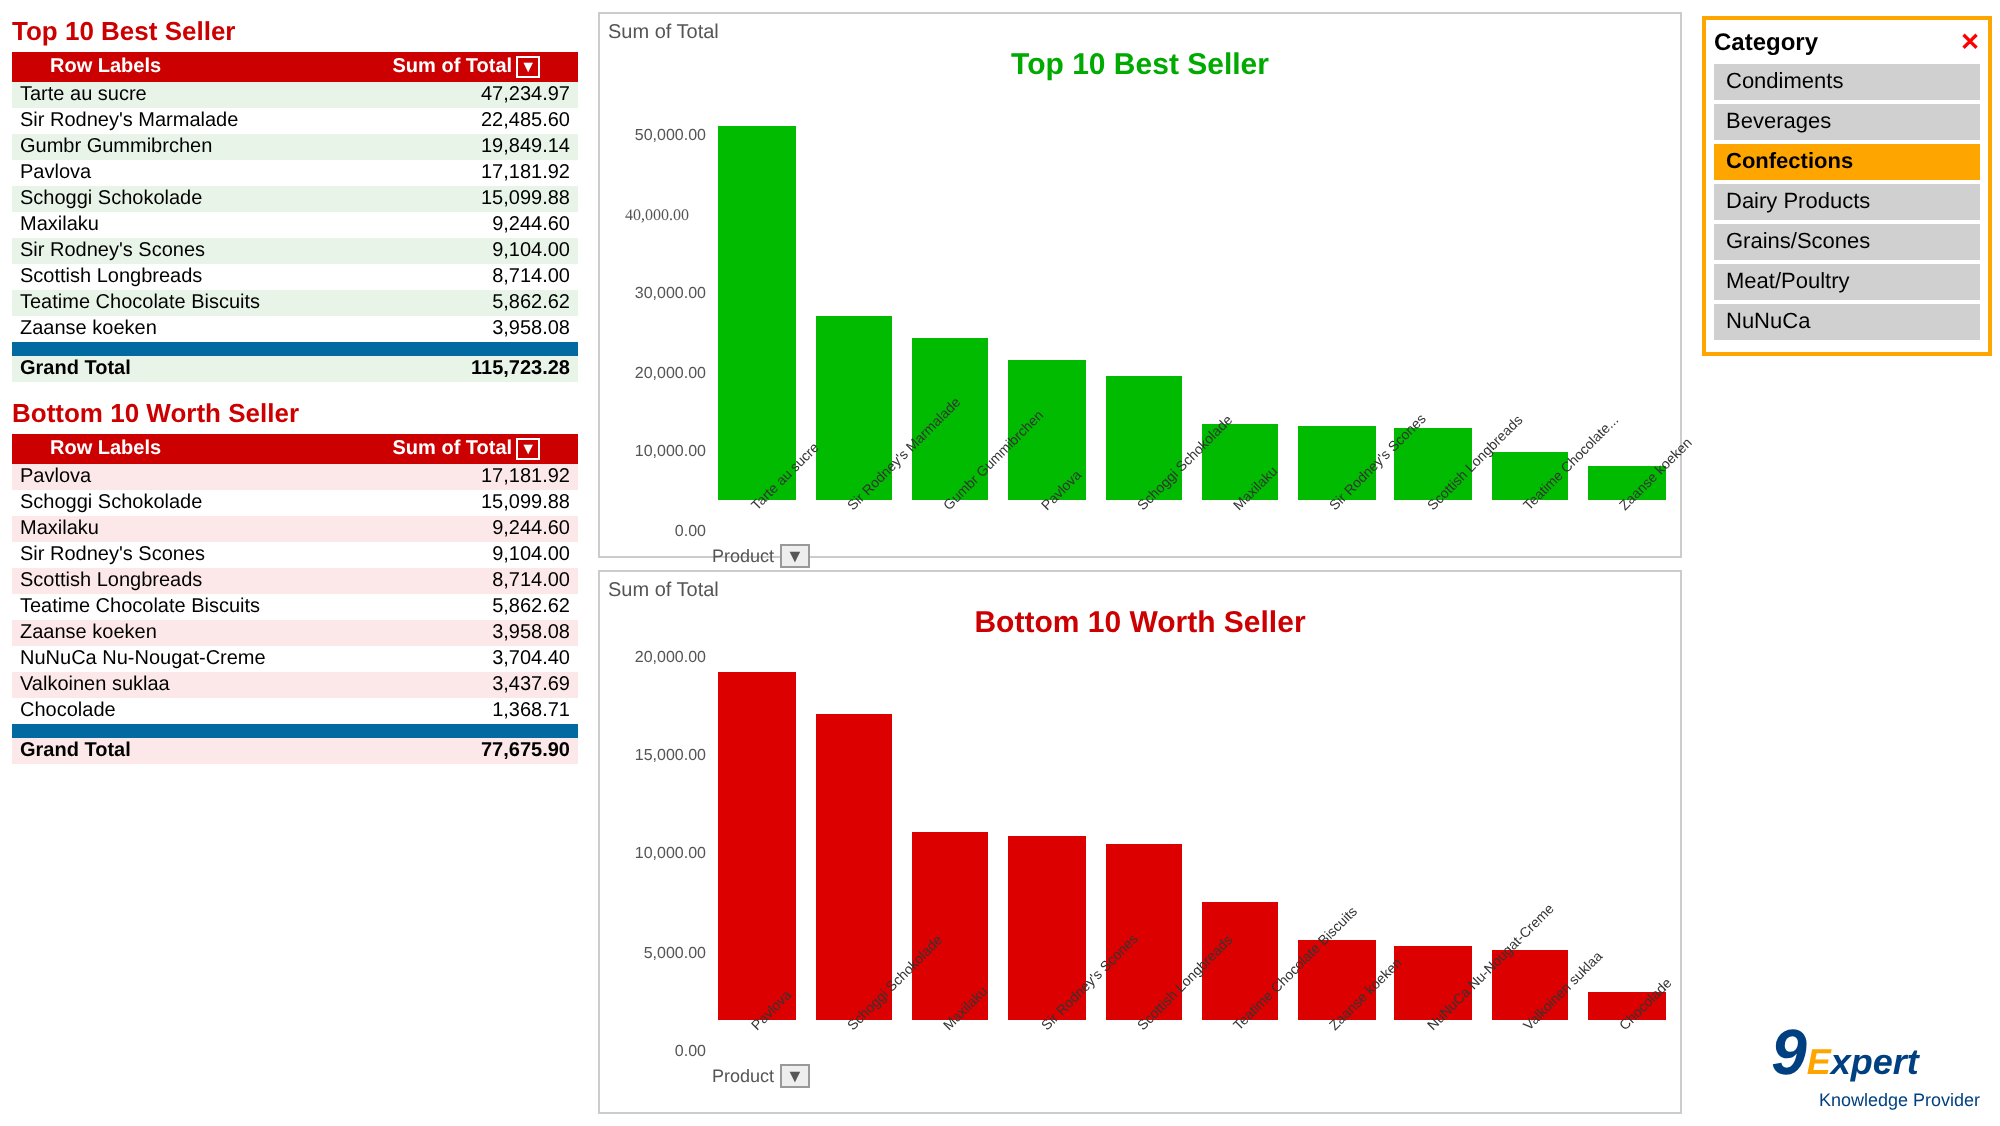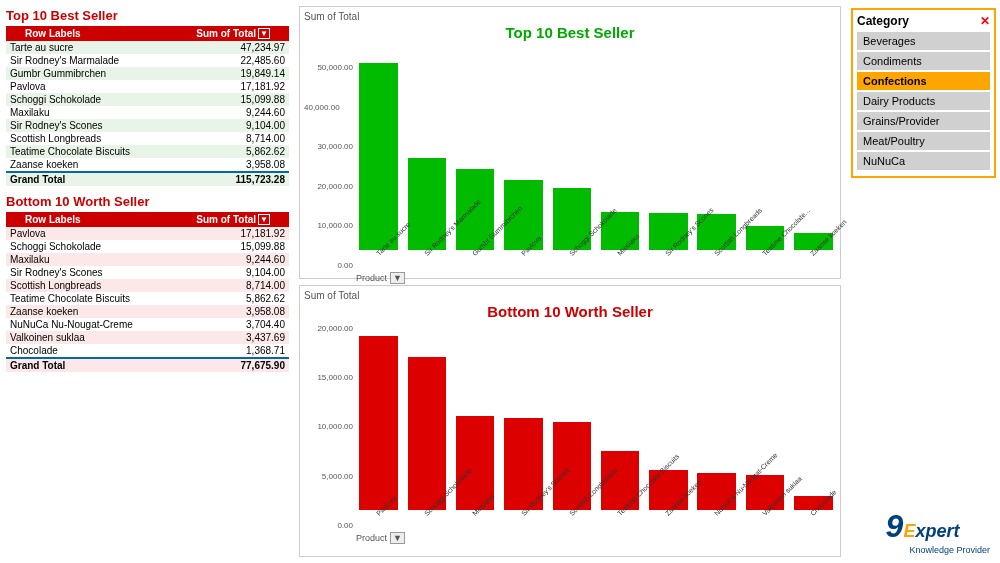--- a/index.html
+++ b/index.html
@@ -13,21 +13,21 @@
     .table-section { }
     .table-title { font-size: 13px; font-weight: bold; color: #c00; margin-bottom: 3px; }
     table { width: 100%; border-collapse: collapse; }
     table thead tr { background: #c00; color: #fff; }
     table thead th { padding: 2px 19px; text-align: left; font-size: 10px; }
     table thead th:last-child { text-align: right; }
     table tbody tr:nth-child(odd) { background: #e8f4e8; }
     table tbody tr:nth-child(even) { background: #fff; }
     table tbody td { padding: 1px 4px; color: #000; font-size: 10px; }
     table tbody td:last-child { text-align: right; }
-    .grand-total-row td { font-weight: bold; border-top: 2px solid #0369a1; }
+    .grand-total-row td { font-weight: bold; border-top: 7px solid #0369a1; }
 
     .bottom-table-section { }
     .bottom-table-title { font-size: 13px; font-weight: bold; color: #c00; margin-bottom: 3px; }
     table.bottom-tbl thead tr { background: #c00; color: #fff; }
     table.bottom-tbl tbody tr:nth-child(odd) { background: #fce8e8; }
     table.bottom-tbl tbody tr:nth-child(even) { background: #fff; }
 
     
     .middle-panel { flex: 1; display: flex; flex-direction: column; padding: 6px 4px; gap: 6px; }
 
@@ -180,21 +180,21 @@
   </div>
 
   <div class="middle-panel">
 
     <div class="chart-box">
       <div class="chart-header">Sum of Total</div>
       <div class="chart-title green">Top 10 Best Seller</div>
       <div style="display:flex; height: calc(100% - 42px); position:relative;margin-top:22px;">
         <div class="y-axis" id="top-y-axis">
             <div style="font-size: 8px; color: rgb(85, 85, 85); text-align: right;">50,000.00</div>
-            <div style="font-size: 8px; color: rgb(85, 85, 85); text-align: left;">40,000.00</div>
+            <div style="font-size: 8px; color: rgb(85, 85, 85); text-align: center; font-family: Liberation Serif, serif;">40,000.00</div>
             <div style="font-size: 8px; color: rgb(85, 85, 85); text-align: right;">30,000.00</div>
             <div style="font-size: 8px; color: rgb(85, 85, 85); text-align: right;">20,000.00</div>
             <div style="font-size: 8px; color: rgb(85, 85, 85); text-align: right;">10,000.00</div>
             <div style="font-size: 8px; color: rgb(85, 85, 85); text-align: right;">0.00</div>
           </div>
         <div style="flex:1; position:relative; height:100%; padding-bottom:18px;">
           <div id="top-bars" style="display:flex; align-items:flex-end; gap:3px; height:100%; position:relative;">
               <div style="display: flex; flex-direction: column; align-items: center; flex: 1 1 0%; height: 100%; justify-content: flex-end;">
                 <div style="width: 85%; background: rgb(0, 187, 0); height: 94.4699%; min-height: 1px;"></div>
                 <div style="font-size: 7px; color: rgb(51, 51, 51); transform: rotate(-45deg); transform-origin: left top; white-space: nowrap; margin-top: 2px; height: 14px; overflow: visible; width: 8px;">Tarte au sucre</div>
@@ -307,25 +307,25 @@
     </div>
   </div>
 
   <div class="right-panel">
     <div class="category-box">
       <div class="category-header">
         <span>Category</span>
         <span class="category-close">✕</span>
       </div>
       <div id="category-items">
+          <div class="category-item">Condiments</div>
           <div class="category-item">Beverages</div>
-          <div class="category-item">Condiments</div>
           <div class="category-item active">Confections</div>
           <div class="category-item">Dairy Products</div>
-          <div class="category-item">Grains/Provider</div>
+          <div class="category-item">Grains/Scones</div>
           <div class="category-item">Meat/Poultry</div>
           <div class="category-item">NuNuCa</div>
         </div>
     </div>
 
     <div class="logo-area">
       <div style="font-size:28px; font-weight:bold; font-style:italic; color:#004080; display:flex; align-items:baseline; justify-content:center;">
         <span style="color:#004080; font-size:32px;">9</span>
           <span style="color:#ffa500; font-size:18px; font-weight:bold;">E</span>
           <span style="color:#004080; font-size:18px;">xpert</span>

